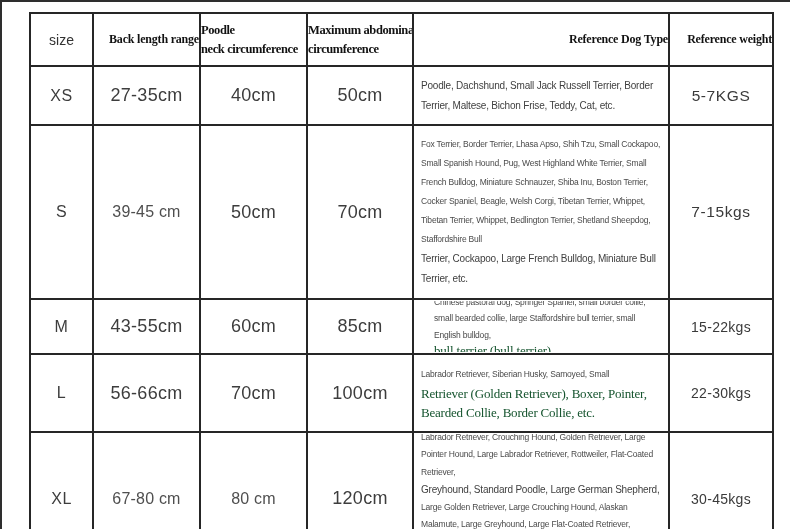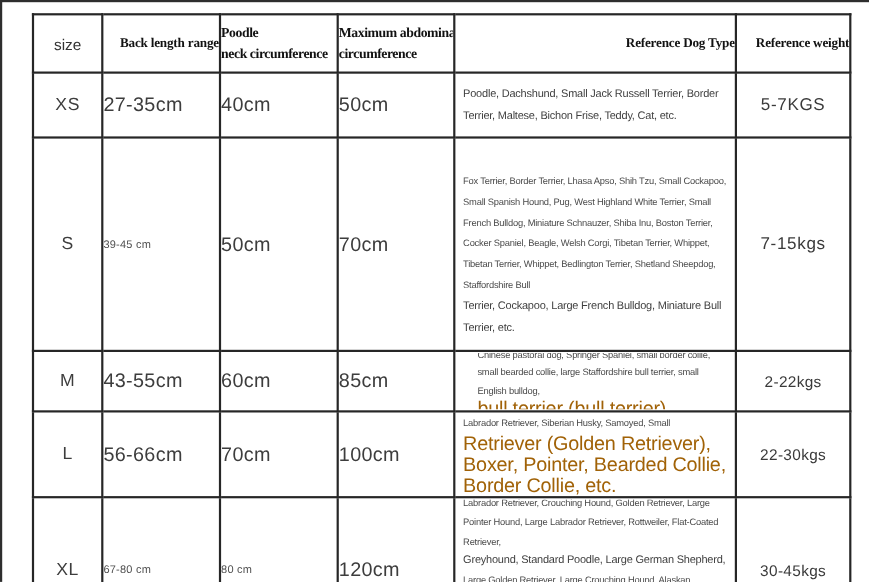--- a/index.html
+++ b/index.html
@@ -50,36 +50,36 @@
     letter-spacing: -0.2px;
   }
   .th-left { text-align: left; padding-left: 3px; font-size: 12.5px; letter-spacing: -0.4px; }
   .th-left div { white-space: nowrap; line-height: 19px; }
   .th-size {
     font-family: "Liberation Sans", sans-serif;
     font-size: 14px; color: #333333; text-align: center;
   }
 
   .size-cell { font-size: 16px; color: #3d3d3d; text-align: center; letter-spacing: 0.5px; }
-  .num { font-size: 18px; color: #3d3d3d; text-align: left; letter-spacing: 0.3px; margin-top: 16px; }
-  .num-sm { font-size: 10px; color: #4f4f4f; letter-spacing: 0.2px; }
+  .num { font-size: 18px; color: #3d3d3d; text-align: center; letter-spacing: 0.3px; margin-top: 16px; }
+  .num-sm { font-size: 16px; color: #4f4f4f; letter-spacing: 0.2px; }
   .weight { font-size: 14px; color: #3a3a3a; text-align: center; letter-spacing: 0.3px; margin-top: 44px; }
   .weight-lg { font-size: 15.5px; letter-spacing: 0.6px; }
 
   td.dog { text-align: left; padding: 0 5px 0 7px; }
   .dog-inner {
     display: flex; flex-direction: column; justify-content: center;
     overflow: hidden;
   }
-  .h-xs { height: 55px; } .h-s { height: 172px; margin-top: 20px; } .h-m { height: 51px; margin-left: 13px; }
+  .h-xs { height: 55px; } .h-s { height: 172px; } .h-m { height: 51px; margin-left: 13px; }
   .h-l { height: 76px; } .h-xl { height: 129px; }
   .seg { display: block; }
   .seg-sm { font-size: 8.5px; letter-spacing: -0.2px; color: #4a4a4a; line-height: 19px; }
   .seg-md { font-size: 10px;  letter-spacing: -0.2px; color: #3f3f3f; line-height: 20px; }
-  .seg-lg { font-size: 18px; letter-spacing: -0.2px; color: #a16207; line-height: 19px; }
+  .seg-lg { font-size: 13px; letter-spacing: -0.2px; color: #14532d; line-height: 19px; font-family: Liberation Serif, serif; }
   .lh-tight .seg { line-height: 16.5px; }
   .lh-xl .seg { line-height: 17.5px; }
 </style>
 </head>
 <body>
 
 <div class="edge-top"></div>
 <div class="edge-left"></div>
 
 <table class="chart">
@@ -137,21 +137,21 @@
       <td class="size-cell">M</td>
       <td class="num">43-55cm</td>
       <td class="num">60cm</td>
       <td class="num">85cm</td>
       <td class="dog">
         <div class="dog-inner h-m lh-tight">
           <span class="seg seg-sm">Chinese pastoral dog, Springer Spaniel, small border collie, small bearded collie, large Staffordshire bull terrier, small English bulldog,</span>
           <span class="seg seg-lg">bull terrier (bull terrier)</span>
         </div>
       </td>
-      <td class="weight">2-22kgs</td>
+      <td class="weight">15-22kgs</td>
     </tr>
     <tr class="r-l">
       <td class="size-cell">L</td>
       <td class="num">56-66cm</td>
       <td class="num">70cm</td>
       <td class="num">100cm</td>
       <td class="dog">
         <div class="dog-inner h-l">
           <span class="seg seg-sm">Labrador Retriever, Siberian Husky, Samoyed, Small</span>
           <span class="seg seg-lg">Retriever (Golden Retriever), Boxer, Pointer, Bearded Collie, Border Collie, etc.</span>

